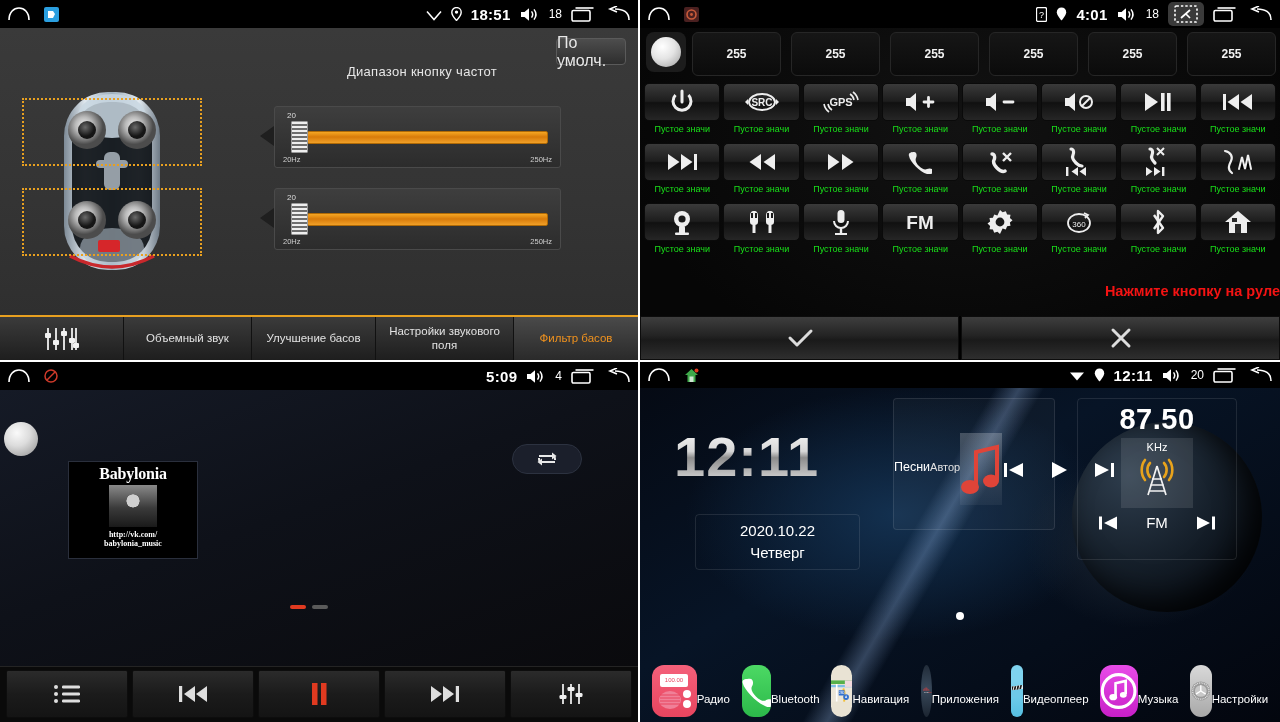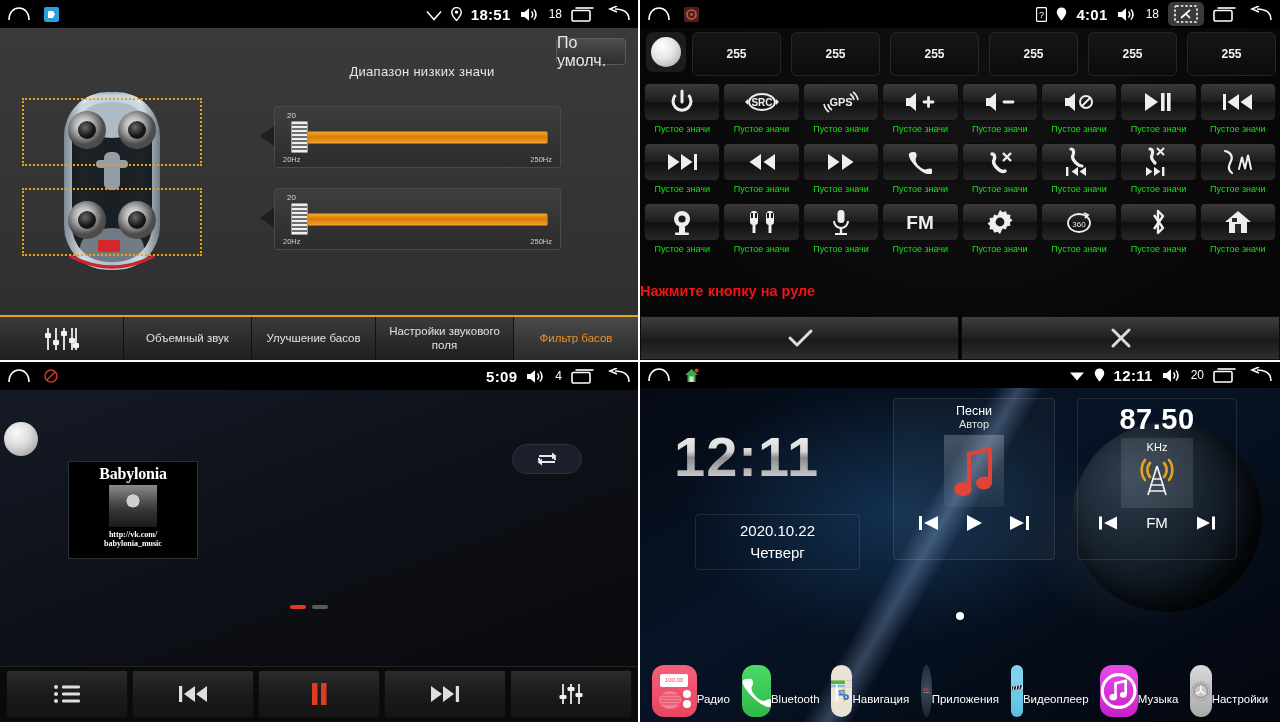--- a/index.html
+++ b/index.html
@@ -127,21 +127,21 @@
   .gbtn {
     width: 100%; height: 38px; border-radius: 5px;
     background: linear-gradient(180deg,#3a3a3a 0%,#1d1d1d 48%,#101010 52%,#262626 100%);
     border: 1px solid #0a0a0a;
     display: flex; align-items: center; justify-content: center;
     color: #e9e9e9;
   }
   .gcap { color: #19e119; font-size: 9px; margin-top: 3px; white-space: nowrap;
           overflow: hidden; max-width: 100%; text-overflow: clip; }
   .hintmsg {
-    position: absolute; left: 0; right: 0; top: 255px; text-align: left;
+    position: absolute; left: 0; right: 0; top: 255px; text-align: right;
     color: #f41313; font-size: 14.5px; font-weight: bold;
   }
   .okcancel {
     position: absolute; left: 0; right: 0; bottom: 0; height: 44px; display: flex;
     gap: 2px; background: #000;
   }
   .occ {
     flex: 1; display: flex; align-items: center; justify-content: center;
     background: linear-gradient(180deg,#3e3e3e 0%,#232323 45%,#1a1a1a 55%,#2e2e2e 100%);
     border: 1px solid #0c0c0c; color: #dcdcdc;
@@ -217,24 +217,24 @@
     background: linear-gradient(180deg,#ffffff 0%,#d6d6d6 42%,#8c8c8c 52%,#efefef 100%);
     -webkit-background-clip: text; background-clip: text; color: transparent;
   }
   .datewidget {
     position: absolute; left: 55px; top: 126px; width: 165px; height: 56px;
     border: 1px solid rgba(255,255,255,.10); border-radius: 4px;
     display: flex; flex-direction: column; align-items: center; justify-content: center;
     color: #fff; font-size: 15px; line-height: 1.45;
   }
   .musicwidget {
-    position: absolute; left: 253px; top: 10px; width: 162px; height: 162px;
+    position: absolute; left: 253px; top: 10px; width: 162px; height: 132px;
     border: 1px solid rgba(255,255,255,.10); border-radius: 4px;
     background: rgba(255,255,255,.03);
-    display: flex; flex-direction: column; align-items: center; padding-top: 5px; text-align: center;
+    display: flex; flex-direction: row; align-items: center; padding-top: 5px; text-align: center;
   }
   .mw-line1 { color: #fff; font-size: 12.5px; }
   .mw-line2 { color: #e2e2e2; font-size: 11px; }
   .mw-art {
     margin-top: 5px; width: 60px; height: 72px;
     background: linear-gradient(180deg, rgba(255,255,255,.22), rgba(255,255,255,.05));
     display: flex; align-items: center; justify-content: center;
   }
   .mw-ctrl { margin-top: 6px; display: flex; gap: 22px; align-items: center; color: #fff; }
   .radiowidget {
@@ -271,21 +271,21 @@
 </style>
 </head>
 <body>
 
 <div class="grid">
 
   <div class="panel" id="p1">
     <div class="body">
 
       <div class="default-btn">По умолч.</div>
-      <div class="p1-title">Диапазон низких значи</div>
+      <div class="p1-title">Диапазон кнопку частот</div>
 
       <div class="carbox">
         <svg width="140" height="200" viewBox="0 0 140 200">
           <defs>
             <linearGradient id="carb" x1="0" y1="0" x2="1" y2="0">
               <stop offset="0" stop-color="#7d8a96"></stop>
                 <stop offset=".22" stop-color="#dfe7ee"></stop>
               <stop offset=".5" stop-color="#9fb0bd"></stop>
                 <stop offset=".78" stop-color="#e2eaf0"></stop>
               <stop offset="1" stop-color="#6e7a86"></stop>

